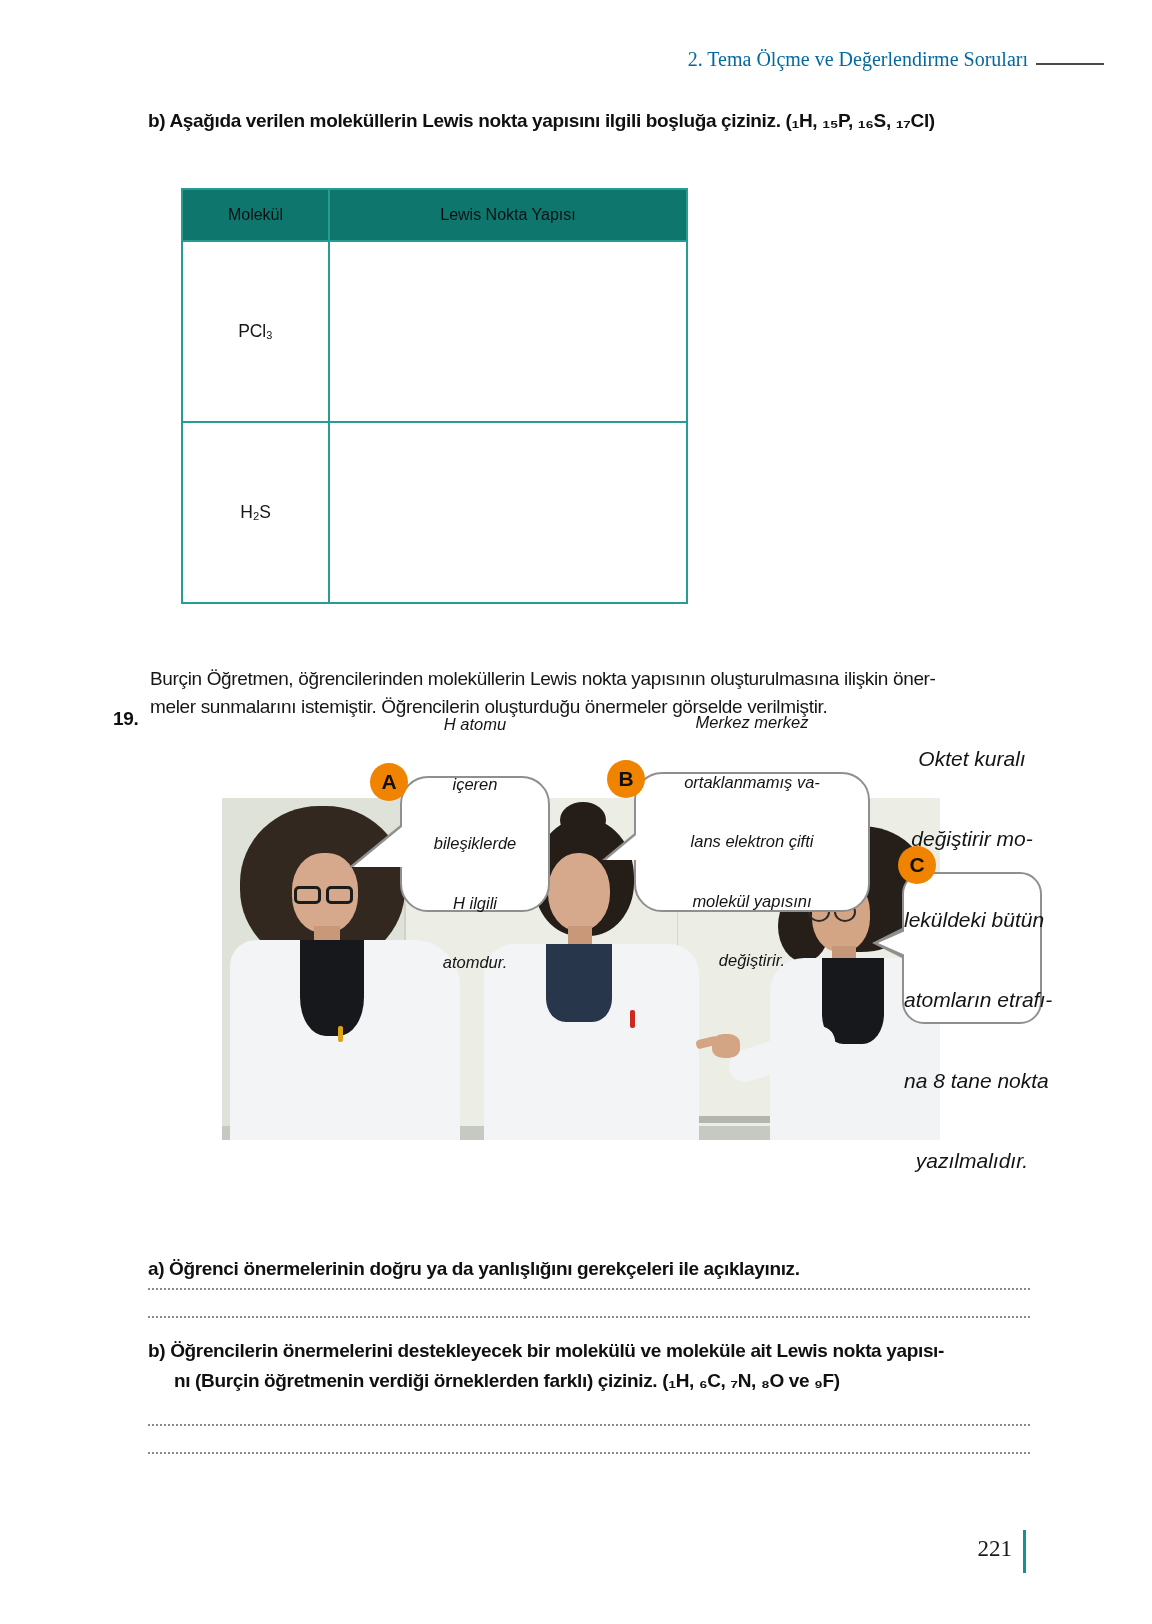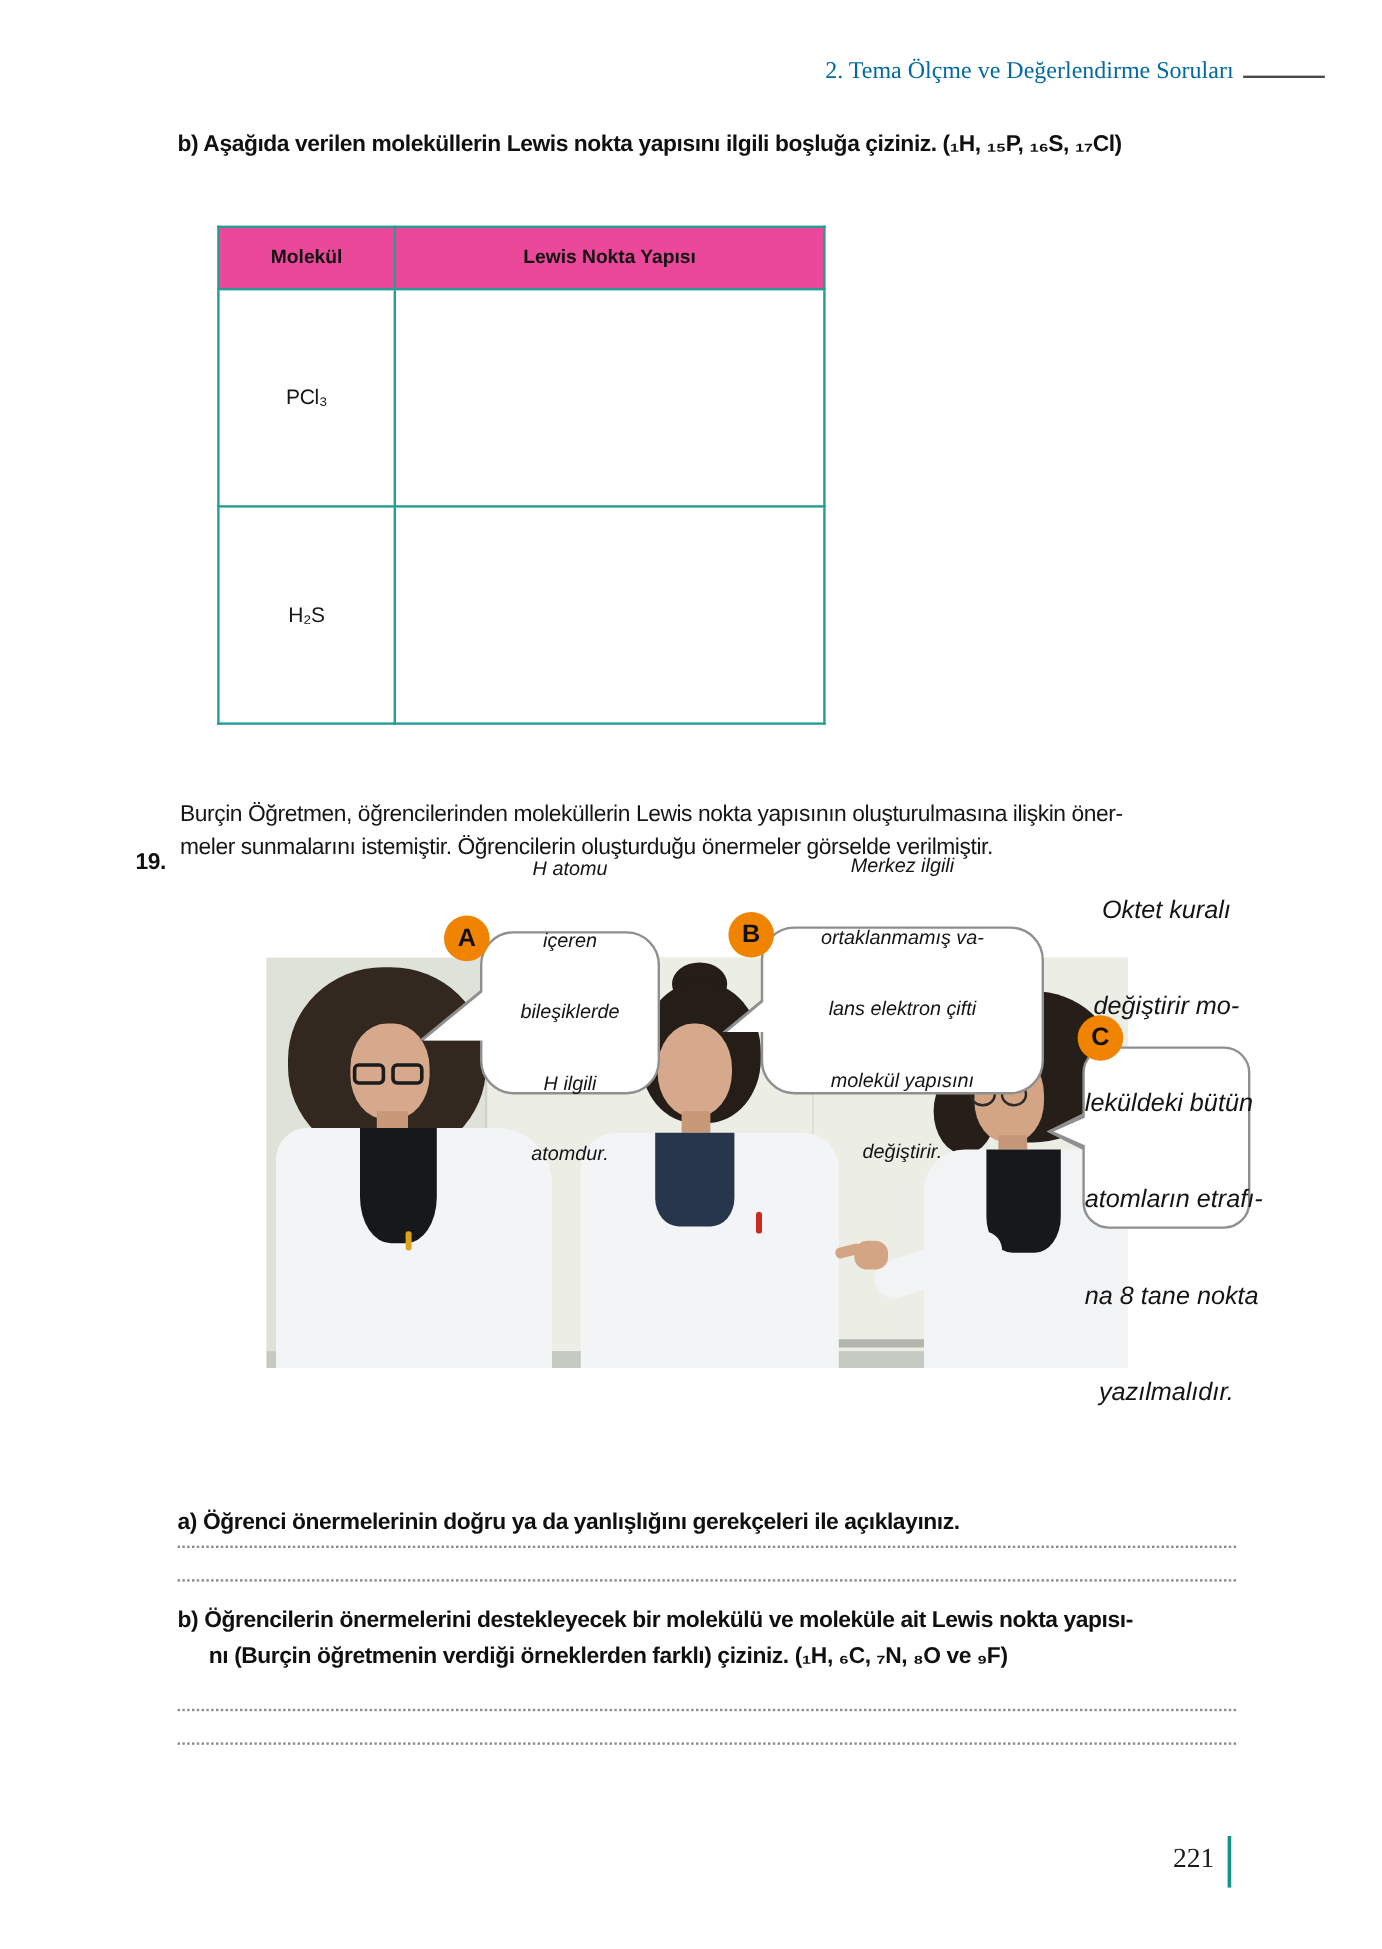--- a/index.html
+++ b/index.html
@@ -11,21 +11,21 @@
   .hdr-title { font-family:"Liberation Serif", serif; font-size:20px; color:#0369a1; }
   .hdr-rule { width:68px; height:2px; background:#4a4a4a; margin-top:8px; }
 
   
   .bold-q { position:absolute; font-weight:bold; font-size:19px; letter-spacing:-0.35px; color:#101010; white-space:nowrap; }
   .reg-q  { position:absolute; font-size:19px; letter-spacing:-0.35px; color:#161616; white-space:nowrap; }
 
   
   .lewis-table { position:absolute; left:181px; top:188px; border-collapse:collapse; }
   .lewis-table th, .lewis-table td { border:2.5px solid #279c95; }
-  .lewis-table th { background:#ec4899; font-size:16px; font-weight:bold; color:#101010; height:52px; }
+  .lewis-table th { background:#0f766e; font-size:16px; font-weight:normal; color:#101010; height:52px; }
   .col-mol { width:147px; }
   .col-lewis { width:358px; }
   .lewis-table td { height:181px; background:#ffffff; }
   .mol-cell { text-align:center; font-size:17.5px; color:#161616; letter-spacing:-0.2px; }
 
   
   .photo { position:absolute; left:222px; top:798px; width:718px; height:342px; background:#dfe2d9; overflow:hidden; }
   .whiteboard { position:absolute; left:182px; top:0; width:536px; height:328px; background:#eceee6; border-left:2px solid #cfd2c9; }
   .wb-seam { position:absolute; left:455px; top:0; width:1px; height:322px; background:#d6d9d0; }
   .wb-tray { position:absolute; left:428px; top:318px; width:268px; height:7px; background:#b3b6ae; border-radius:3px; }
@@ -136,21 +136,21 @@
     <div class="ln">içeren</div>
     <div class="ln">bileşiklerde</div>
     <div class="ln">H ilgili</div>
     <div class="ln">atomdur.</div>
   </div>
   <div class="badge" style="left:370px; top:763px;">A</div>
 
   <div class="tail tail-outline" style="left:602px; top:816px; border-top:44px solid transparent; border-right:53px solid #8f8f8f;"></div>
   <div class="tail" style="left:606px; top:820px; border-top:40px solid transparent; border-right:48px solid #ffffff;"></div>
   <div class="bubble" style="left:634px; top:772px; width:236px; height:140px;">
-    <div class="ln">Merkez ilgili</div>
+    <div class="ln">Merkez merkez</div>
     <div class="ln">ortaklanmamış va-</div>
     <div class="ln">lans elektron çifti</div>
     <div class="ln">molekül yapısını</div>
     <div class="ln">değiştirir.</div>
   </div>
   <div class="badge" style="left:607px; top:760px;">B</div>
 
   <div class="tail tail-outline" style="left:872px; top:924px; border-top:19px solid transparent; border-bottom:19px solid transparent; border-right:38px solid #8f8f8f;"></div>
   <div class="tail" style="left:878px; top:928px; border-top:15px solid transparent; border-bottom:15px solid transparent; border-right:34px solid #ffffff;"></div>
   <div class="bubble bubble-c" style="left:902px; top:872px; width:140px; height:152px; border-radius:22px;">

